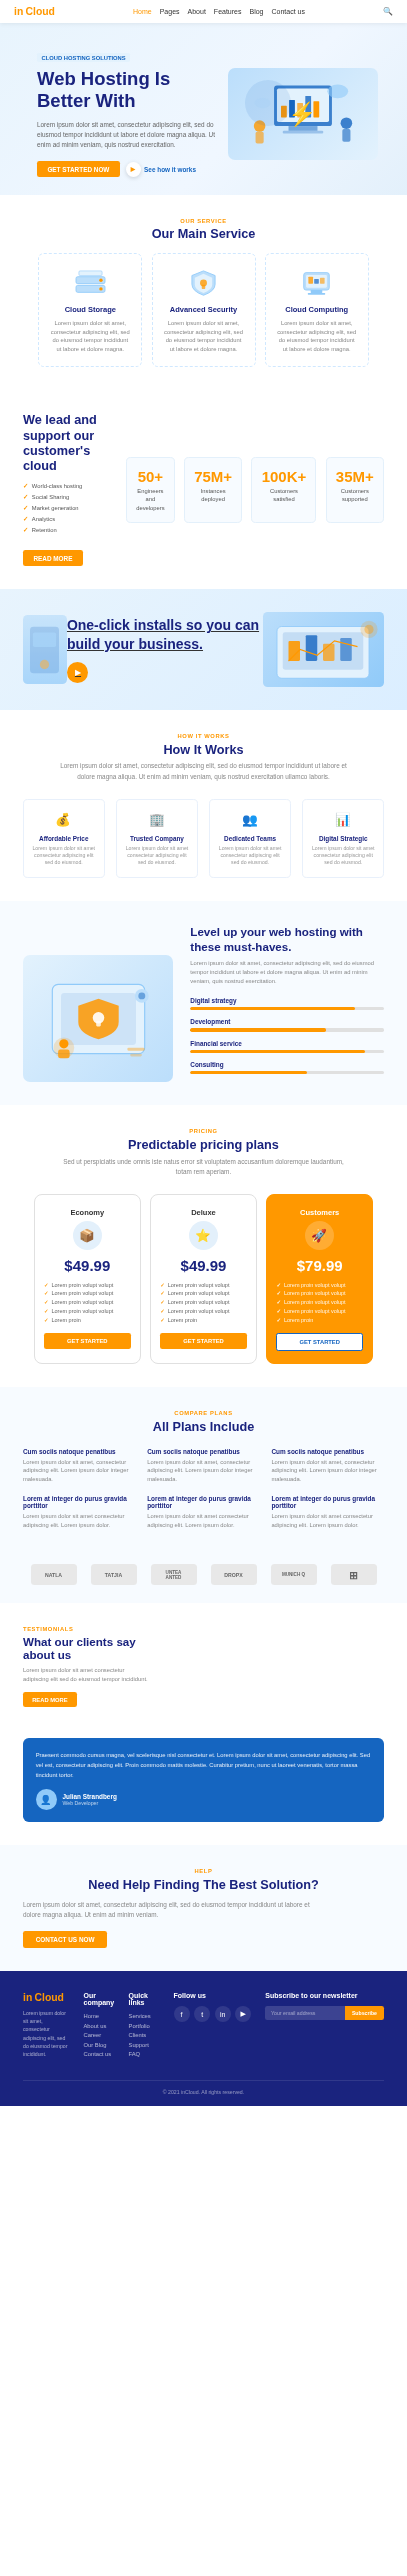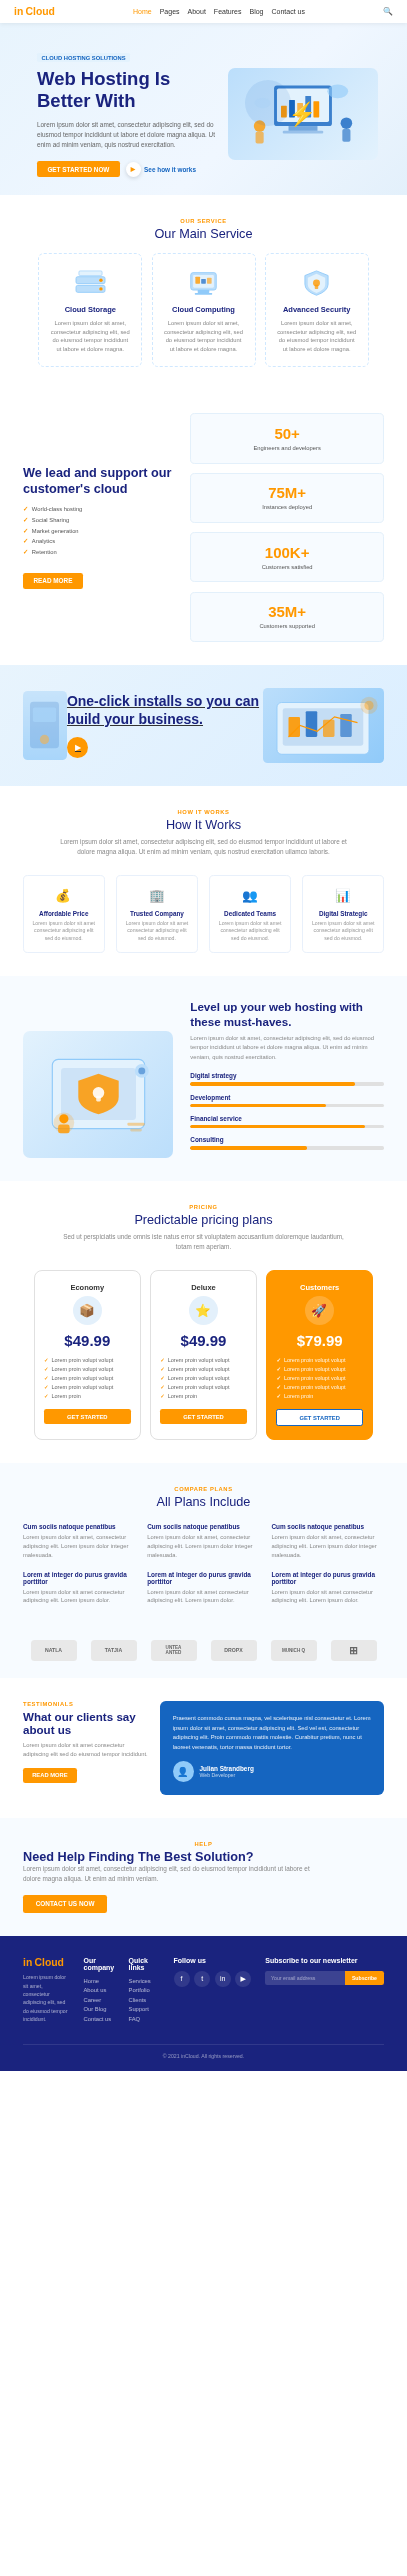--- a/index.html
+++ b/index.html
@@ -22,40 +22,40 @@
     .hero-desc { font-size: 6.4px; color: #666; line-height: 1.6; margin-bottom: 10.4px; }
     .hero-buttons { display: flex; gap: 5.8px; align-items: center; }
     .btn-primary { background: #ff9800; color: #fff; border: none; padding: 4.6px 10.4px; border-radius: 2.3px; font-size: 6.4px; font-weight: 700; cursor: pointer; }
     .btn-play { display: flex; align-items: center; gap: 3.5px; font-size: 6.4px; color: #1565c0; font-weight: 600; cursor: pointer; background: none; border: none; }
     .play-circle { width: 15px; height: 15px; background: #fff; border-radius: 50%; display: flex; align-items: center; justify-content: center; box-shadow: 0 1.2px 4.6px rgba(0,0,0,0.15); font-size: 5.8px; color: #ff9800; }
     .hero-image { width: 162px; height: 104px; display: flex; align-items: center; justify-content: center; }
     .hero-illustration { width: 150px; height: 92px; background: linear-gradient(135deg, #bbdefb, #e3f2fd); border-radius: 7px; display: flex; align-items: center; justify-content: center; position: relative; overflow: hidden; }
     .hero-illustration::before { content: ''; position: absolute; width: 46px; height: 46px; background: #1565c0; opacity: 0.1; border-radius: 50%; top: 11.6px; left: 17.3px; }
     .hero-illustration::after { content: '⚡'; font-size: 23px; position: absolute; }
     .section-label { text-align: center; font-size: 5.8px; font-weight: 700; color: #ff9800; text-transform: uppercase; letter-spacing: 0.6px; margin-bottom: 3.5px; }
-    .section-title { text-align: center; font-size: 12.7px; font-weight: 400; color: #1a237e; margin-bottom: 4.6px; }
+    .section-title { text-align: center; font-size: 12.7px; font-weight: 700; color: #1a237e; margin-bottom: 4.6px; }
     .section-desc { text-align: center; font-size: 6.4px; color: #888; line-height: 1.6; max-width: 289px; margin: 0 auto 17.3px; }
 
     
     .services { background: #fff; padding: 23px 23px; }
     .services-grid { display: flex; gap: 9.2px; justify-content: center; margin-top: 11.6px; }
     .service-card { border: 0.9px dashed #d0e8ff; border-radius: 5.8px; padding: 12.7px 10.4px; flex: 1; text-align: center; max-width: 104px; }
     .service-icon { width: 40px; height: 32px; margin: 0 auto 7px; display: flex; align-items: center; justify-content: center; }
     .service-icon svg { width: 35px; height: 29px; }
     .service-name { font-size: 7.5px; font-weight: 700; color: #1a237e; margin-bottom: 4.6px; }
     .service-desc { font-size: 5.8px; color: #888; line-height: 1.5; }
 
     
     .stats-section { background: #fff; padding: 23px 23px; display: flex; gap: 17.3px; align-items: center; }
     .stats-left { max-width: 150px; }
     .stats-left-title { font-size: 12.7px; font-weight: 800; color: #1a237e; line-height: 1.2; margin-bottom: 8px; }
     .stats-checklist { list-style: none; margin-bottom: 9.2px; }
     .stats-checklist li { font-size: 5.8px; color: #555; margin-bottom: 2.9px; display: flex; align-items: center; gap: 3.5px; }
     .stats-checklist li::before { content: '✓'; color: #ff9800; font-weight: 700; font-size: 6.4px; }
-    .stats-right { flex: 1; display: grid; grid-template-columns: 1fr; gap: 9.2px; }
+    .stats-right { flex: 1; display: grid; grid-template-columns: 1fr 1fr 1fr 1fr; gap: 9.2px; }
     .stat-box { background: #f7fbff; border-radius: 4.6px; padding: 10.4px 9.2px; text-align: center; border: 0.6px solid #e3f0fb; }
     .stat-number { font-size: 15px; font-weight: 800; color: #ff9800; margin-bottom: 2.3px; }
     .stat-label { font-size: 5.8px; color: #555; line-height: 1.4; }
     .stats-btn { display: inline-block; background: #ff9800; color: #fff; padding: 4.6px 10.4px; border-radius: 2.3px; font-size: 6.4px; font-weight: 700; cursor: pointer; margin-top: 7px; border: none; }
 
     
     .banner { background: linear-gradient(135deg, #e8f4fd 0%, #dbeeff 100%); padding: 23px 23px; display: flex; align-items: center; justify-content: space-between; min-height: 92px; position: relative; overflow: hidden; }
     .banner-content { max-width: 196px; text-decoration: underline; }
     .banner-title { font-size: 14px; font-weight: 800; color: #1a237e; line-height: 1.3; margin-bottom: 9.2px; }
     .banner-play { width: 21px; height: 21px; background: #ff9800; border-radius: 50%; display: flex; align-items: center; justify-content: center; cursor: pointer; }
@@ -108,36 +108,36 @@
     .plan-feature-item { }
     .plan-feature-title { font-size: 6.4px; font-weight: 700; color: #1a237e; margin-bottom: 2.9px; }
     .plan-feature-desc { font-size: 5.8px; color: #888; line-height: 1.5; }
 
     
     .partners { background: #f7fbff; padding: 11.6px 23px 17.3px; }
     .partners-logos { display: flex; gap: 14px; align-items: center; justify-content: center; flex-wrap: wrap; }
     .partner-logo { width: 46px; height: 21px; background: #e8e8e8; border-radius: 3.5px; display: flex; align-items: center; justify-content: center; font-size: 5.2px; font-weight: 700; color: #666; }
 
     
-    .testimonial { background: #fff; padding: 23px 23px; display: flex; gap: 10px; }
+    .testimonial { background: #fff; padding: 23px 23px; display: flex; gap: 31px; flex-direction: column; }
     .testimonial-left { max-width: 127px; }
     .testimonial-label { font-size: 5.8px; font-weight: 700; color: #ff9800; text-transform: uppercase; letter-spacing: 0.6px; margin-bottom: 3.5px; }
     .testimonial-title { font-size: 11.6px; font-weight: 800; color: #1a237e; margin-bottom: 4.6px; }
     .testimonial-desc { font-size: 5.8px; color: #888; line-height: 1.6; margin-bottom: 8px; }
     .testimonial-btn { background: #ff9800; color: #fff; border: none; padding: 4.6px 9.2px; border-radius: 2.3px; font-size: 5.8px; font-weight: 700; cursor: pointer; }
     .testimonial-right { flex: 1; background: #1565c0; border-radius: 5.8px; padding: 12.7px; color: #fff; position: relative; }
     .testimonial-quote { font-size: 5.8px; line-height: 1.7; margin-bottom: 8px; color: rgba(255,255,255,0.9); }
     .testimonial-author { display: flex; align-items: center; gap: 5.8px; }
     .author-avatar { width: 21px; height: 21px; background: #90caf9; border-radius: 50%; display: flex; align-items: center; justify-content: center; font-size: 9.2px; }
     .author-name { font-size: 6.4px; font-weight: 700; color: #fff; }
     .author-title { font-size: 5.2px; color: rgba(255,255,255,0.7); }
 
     
     .help { background: #f7fbff; padding: 23px 23px; }
-    .help-title { font-size: 12.7px; font-weight: 800; color: #1a237e; margin-bottom: 0; }
+    .help-title { font-size: 12.7px; font-weight: 800; color: #1a237e; margin-bottom: 8px; text-align: center; }
     .help-desc { font-size: 6.4px; color: #888; line-height: 1.6; max-width: 289px; margin-bottom: 10.4px; }
     .help-btn { background: #ff9800; color: #fff; border: none; padding: 5.2px 12.7px; border-radius: 2.3px; font-size: 6.4px; font-weight: 700; cursor: pointer; }
 
     
     .footer { background: #1a237e; color: #fff; padding: 21px 23px 11.6px; }
     .footer-grid { display: grid; grid-template-columns: 1.5fr 1fr 1fr 1fr 1.5fr; gap: 14px; margin-bottom: 14px; }
     .footer-brand { }
     .footer-logo { font-size: 10.4px; font-weight: 800; margin-bottom: 5.8px; display: flex; align-items: center; gap: 2.3px; }
     .footer-logo span { color: #ff9800; }
     .footer-brand-desc { font-size: 5.2px; color: rgba(255,255,255,0.6); line-height: 1.6; margin-bottom: 7px; }
@@ -226,43 +226,43 @@
           <rect x="10" y="5" width="40" height="8" rx="2" fill="#e3f2fd" stroke="#90caf9" stroke-width="1"></rect>
         </svg>
       </div>
       <div class="service-name">Cloud Storage</div>
       <p class="service-desc">Lorem ipsum dolor sit amet, consectetur adipiscing elit, sed do eiusmod tempor incididunt ut labore et dolore magna.</p>
     </div>
 
     <div class="service-card">
       <div class="service-icon">
         <svg width="35" height="29" viewBox="0 0 60 50">
+          <path d="M30 5 L50 13 L50 28 Q50 40 30 47 Q10 40 10 28 L10 13 Z" fill="#bbdefb" stroke="#90caf9" stroke-width="1.5"></path>
+          <path d="M30 10 L45 17 L45 29 Q45 38 30 43 Q15 38 15 29 L15 17 Z" fill="#e3f2fd"></path>
+          <circle cx="30" cy="26" r="6" fill="#ff9800" opacity="0.8"></circle>
+          <rect x="27" y="29" width="6" height="7" rx="1" fill="#ff9800" opacity="0.7"></rect>
+        </svg>
+      </div>
+      <div class="service-name">Advanced Security</div>
+      <p class="service-desc">Lorem ipsum dolor sit amet, consectetur adipiscing elit, sed do eiusmod tempor incididunt ut labore et dolore magna.</p>
+    </div>
+
+    <div class="service-card">
+      <div class="service-icon">
+        <svg width="35" height="29" viewBox="0 0 60 50">
           <rect x="8" y="8" width="44" height="30" rx="4" fill="#bbdefb" stroke="#90caf9" stroke-width="1.5"></rect>
           <rect x="12" y="12" width="36" height="22" rx="2" fill="#e3f2fd"></rect>
           <rect x="20" y="38" width="20" height="5" rx="1" fill="#90caf9"></rect>
           <rect x="15" y="43" width="30" height="3" rx="1" fill="#90caf9"></rect>
           <rect x="16" y="15" width="8" height="12" rx="1" fill="#ff9800" opacity="0.8"></rect>
           <rect x="26" y="19" width="8" height="8" rx="1" fill="#1565c0" opacity="0.7"></rect>
           <rect x="36" y="17" width="8" height="10" rx="1" fill="#ff9800" opacity="0.6"></rect>
         </svg>
       </div>
       <div class="service-name">Cloud Computing</div>
-      <p class="service-desc">Lorem ipsum dolor sit amet, consectetur adipiscing elit, sed do eiusmod tempor incididunt ut labore et dolore magna.</p>
-    </div>
-
-    <div class="service-card">
-      <div class="service-icon">
-        <svg width="35" height="29" viewBox="0 0 60 50">
-          <path d="M30 5 L50 13 L50 28 Q50 40 30 47 Q10 40 10 28 L10 13 Z" fill="#bbdefb" stroke="#90caf9" stroke-width="1.5"></path>
-          <path d="M30 10 L45 17 L45 29 Q45 38 30 43 Q15 38 15 29 L15 17 Z" fill="#e3f2fd"></path>
-          <circle cx="30" cy="26" r="6" fill="#ff9800" opacity="0.8"></circle>
-          <rect x="27" y="29" width="6" height="7" rx="1" fill="#ff9800" opacity="0.7"></rect>
-        </svg>
-      </div>
-      <div class="service-name">Advanced Security</div>
       <p class="service-desc">Lorem ipsum dolor sit amet, consectetur adipiscing elit, sed do eiusmod tempor incididunt ut labore et dolore magna.</p>
     </div>
 
   </div>
 </section>
 
 <section class="stats-section">
   <div class="stats-left">
     <h2 class="stats-left-title">We lead and support our customer's cloud</h2>
     <ul class="stats-checklist">

